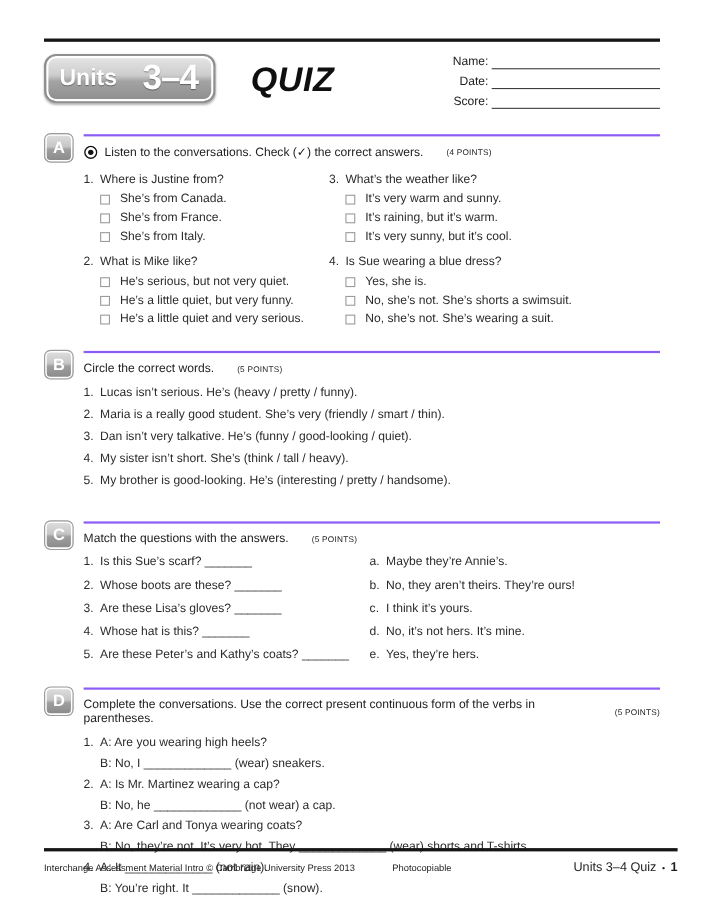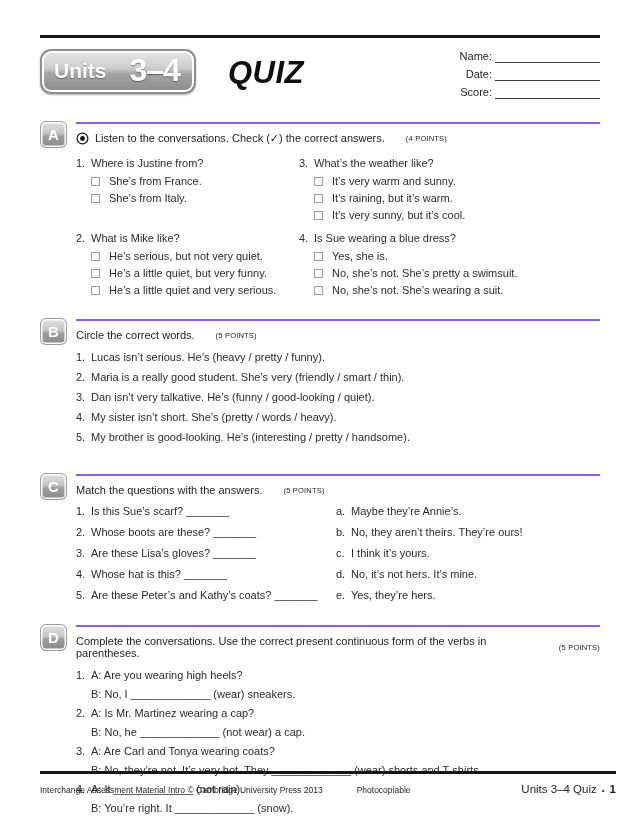--- a/index.html
+++ b/index.html
@@ -25,21 +25,21 @@
     box-shadow: inset 0 0 0 2px #fff, 0 1px 2px rgba(0,0,0,.3);
     gap: 16px;
   }
   .units-word { color:#fff; font-weight:bold; font-size:21px; margin-right:7px;
     text-shadow: 0 1px 1px rgba(0,0,0,.35); }
   .units-range { color:#fff; font-weight:bold; font-size:32px; letter-spacing:-1px;
     text-shadow: 0 1px 1px rgba(0,0,0,.4); }
   .quiz-title { font-size:31px; font-weight:bold; font-style:italic; color:#0f0f0f;
     margin: 6px 0 0 32px; letter-spacing: 0.5px; }
   .hfields { margin-left:auto; width:196px; font-size:11px; margin-top:1px; }
-  .hfield { display:flex; align-items:flex-end; margin-bottom:5px;margin-left:48px; }
+  .hfield { display:flex; align-items:flex-end; margin-bottom:5px; }
   .hfield .lbl { width:40px; text-align:right; margin-right:3px; color:#222; line-height:13px; }
   .hfield .line { flex:1; border-bottom:1px solid #3d3d3d; height:13px; }
 
   
   .section { display:flex; align-items:flex-start; margin-bottom:23px; }
   .badge {
     flex: 0 0 27px; width:27px; height:27px; margin-right:9px; margin-top:-1px;
     border:1px solid #9c9c9c; border-radius:6px;
     background: linear-gradient(180deg, #e0e0e0 0%, #c6c6c6 45%, #9e9e9e 56%, #898989 100%);
     box-shadow: inset 0 0 0 1.5px #fff;
@@ -125,20 +125,24 @@
       </div>
       <div class="qgrid">
 
         <div class="question">
           <div class="qline">
             <span class="qnum">1.</span>
             <span>Where is Justine from?</span>
           </div>
           <div class="opt">
             <span class="checkbox"></span>
+            <span>She’s from Canada.</span>
+          </div>
+          <div class="opt">
+            <span class="checkbox"></span>
             <span>She’s from France.</span>
           </div>
           <div class="opt">
             <span class="checkbox"></span>
             <span>She’s from Italy.</span>
           </div>
         </div>
 
         <div class="question">
           <div class="qline">
@@ -182,21 +186,21 @@
           <div class="qline">
             <span class="qnum">4.</span>
             <span>Is Sue wearing a blue dress?</span>
           </div>
           <div class="opt">
             <span class="checkbox"></span>
             <span>Yes, she is.</span>
           </div>
           <div class="opt">
             <span class="checkbox"></span>
-            <span>No, she’s not. She’s pretty a swimsuit.</span>
+            <span>No, she’s not. She’s shorts a swimsuit.</span>
           </div>
           <div class="opt">
             <span class="checkbox"></span>
             <span>No, she’s not. She’s wearing a suit.</span>
           </div>
         </div>
 
       </div>
     </div>
   </div>
@@ -216,21 +220,21 @@
         <div class="bitem">
           <span class="qnum">2.</span>
           <span>Maria is a really good student. She’s very (friendly / smart / thin).</span>
         </div>
         <div class="bitem">
           <span class="qnum">3.</span>
           <span>Dan isn’t very talkative. He’s (funny / good-looking / quiet).</span>
         </div>
         <div class="bitem">
           <span class="qnum">4.</span>
-          <span>My sister isn’t short. She’s (pretty / words / heavy).</span>
+          <span>My sister isn’t short. She’s (think / tall / heavy).</span>
         </div>
         <div class="bitem">
           <span class="qnum">5.</span>
           <span>My brother is good-looking. He’s (interesting / pretty / handsome).</span>
         </div>
       </div>
     </div>
   </div>
 
   <div class="section">

